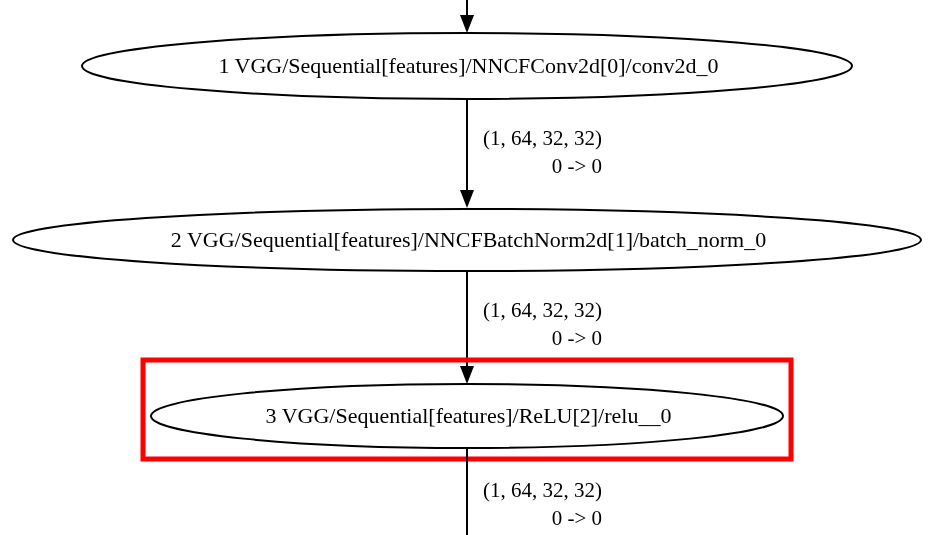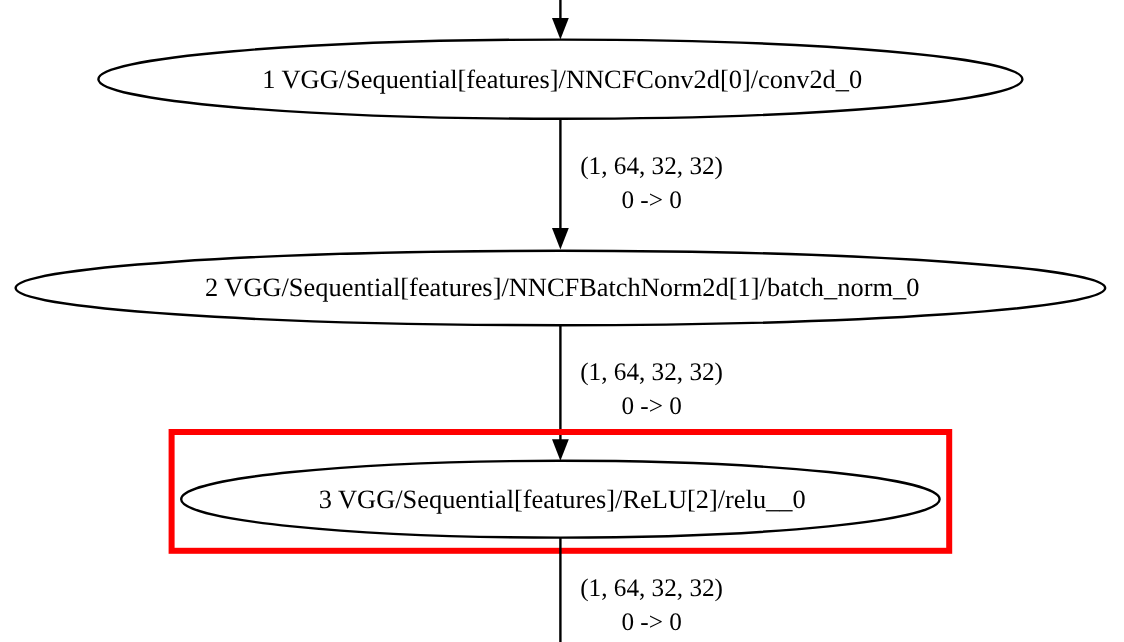--- a/index.html
+++ b/index.html
@@ -26,23 +26,23 @@
     left: 0;
     width: 937px;
     text-align: center;
     font-size: 22px;
     line-height: 28px;
     white-space: nowrap;
     color: #000000;
   }
   .edge-label {
     position: absolute;
-    left: 472px;
+    left: 460px;
     width: 142px;
-    text-align: center;
+    text-align: right;
     font-size: 21px;
     line-height: 28px;
     white-space: nowrap;
     color: #000000;
   }
 </style>
 </head>
 <body>
 
 <div class="canvas">

